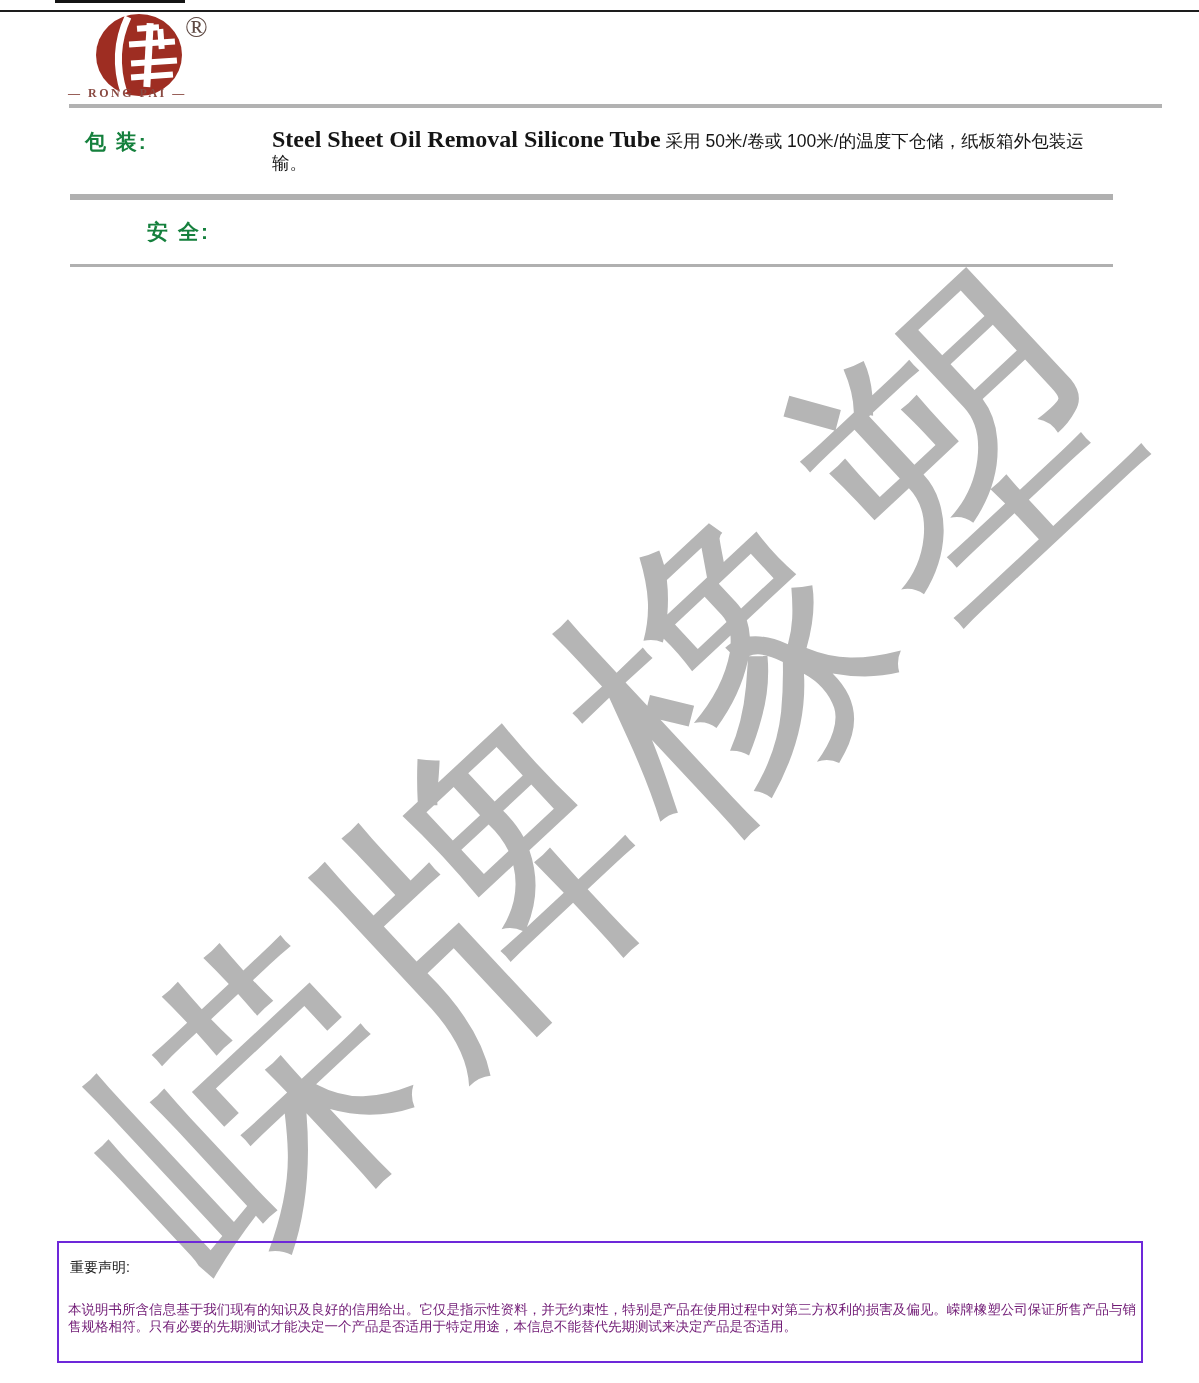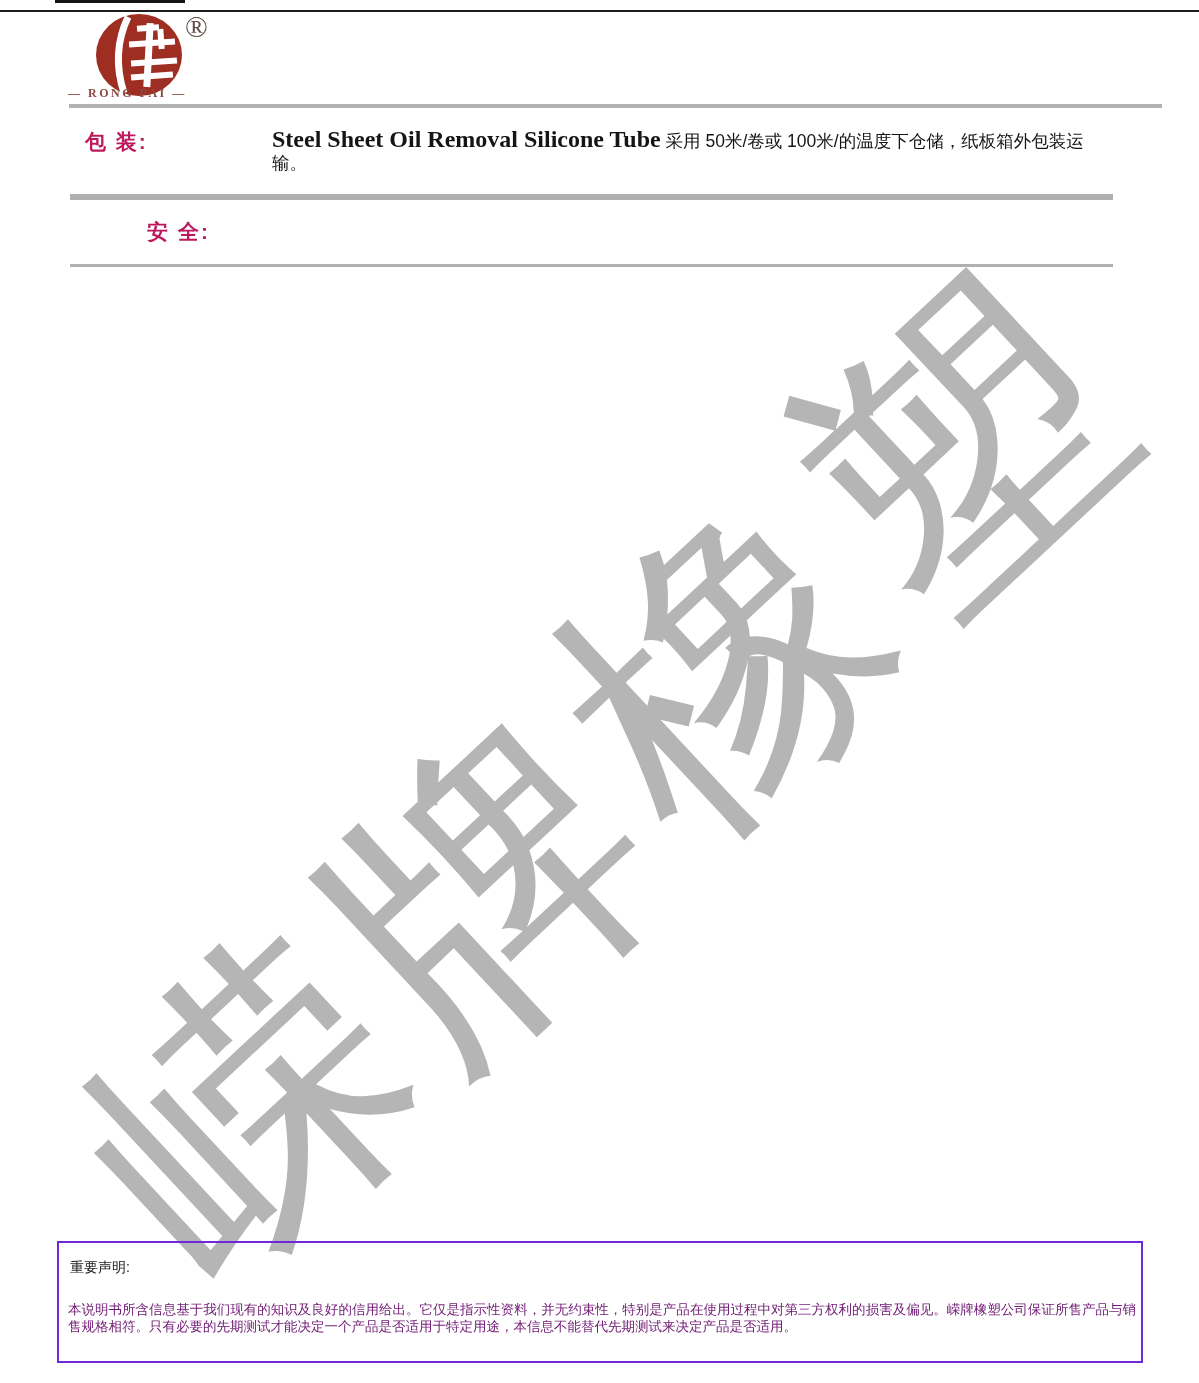--- a/index.html
+++ b/index.html
@@ -17,21 +17,21 @@
   .brand-name{left:68px;top:86px;font-size:12px;letter-spacing:2.5px;color:#8a4a42;
     font-family:"Liberation Serif",serif;font-weight:600;white-space:nowrap;}
   .logo-rule{left:69px;top:104px;width:1093px;height:4px;background:#b2b2b2;}
   
   .sections{left:70px;top:112px;width:1045px;z-index:2;}
   .row{display:flex;align-items:flex-start;}
   .row-1{padding:16px 0 20px 0;}
   .row-2{padding:12px 0 14px 0;}
   .row-3{padding:18px 0 18px 0;text-align:center;}
   .row .label{width:202px;flex:0 0 202px;box-sizing:border-box;padding-left:15px;
-    font-size:21px;font-weight:bold;letter-spacing:2px;line-height:28px;color:#be185d;}
+    font-size:21px;font-weight:bold;letter-spacing:2px;line-height:28px;color:#15803d;}
   .row .content{flex:1;font-size:17.5px;line-height:22px;color:#151515;}
   .bold-lead{font-family:"Liberation Serif",serif;font-weight:bold;font-size:24px;}
   .sep{height:3px;background:#b0b0b0;width:1043px;}
   
   .watermark{
     left:-95px;top:575px;width:1420px;height:400px;line-height:400px;
     text-align:center;white-space:nowrap;z-index:1;
     font-family:"Liberation Serif",serif;font-size:305px;letter-spacing:18px;
     transform:rotate(-43deg);transform-origin:50% 50%;
     user-select:none;pointer-events:none;

